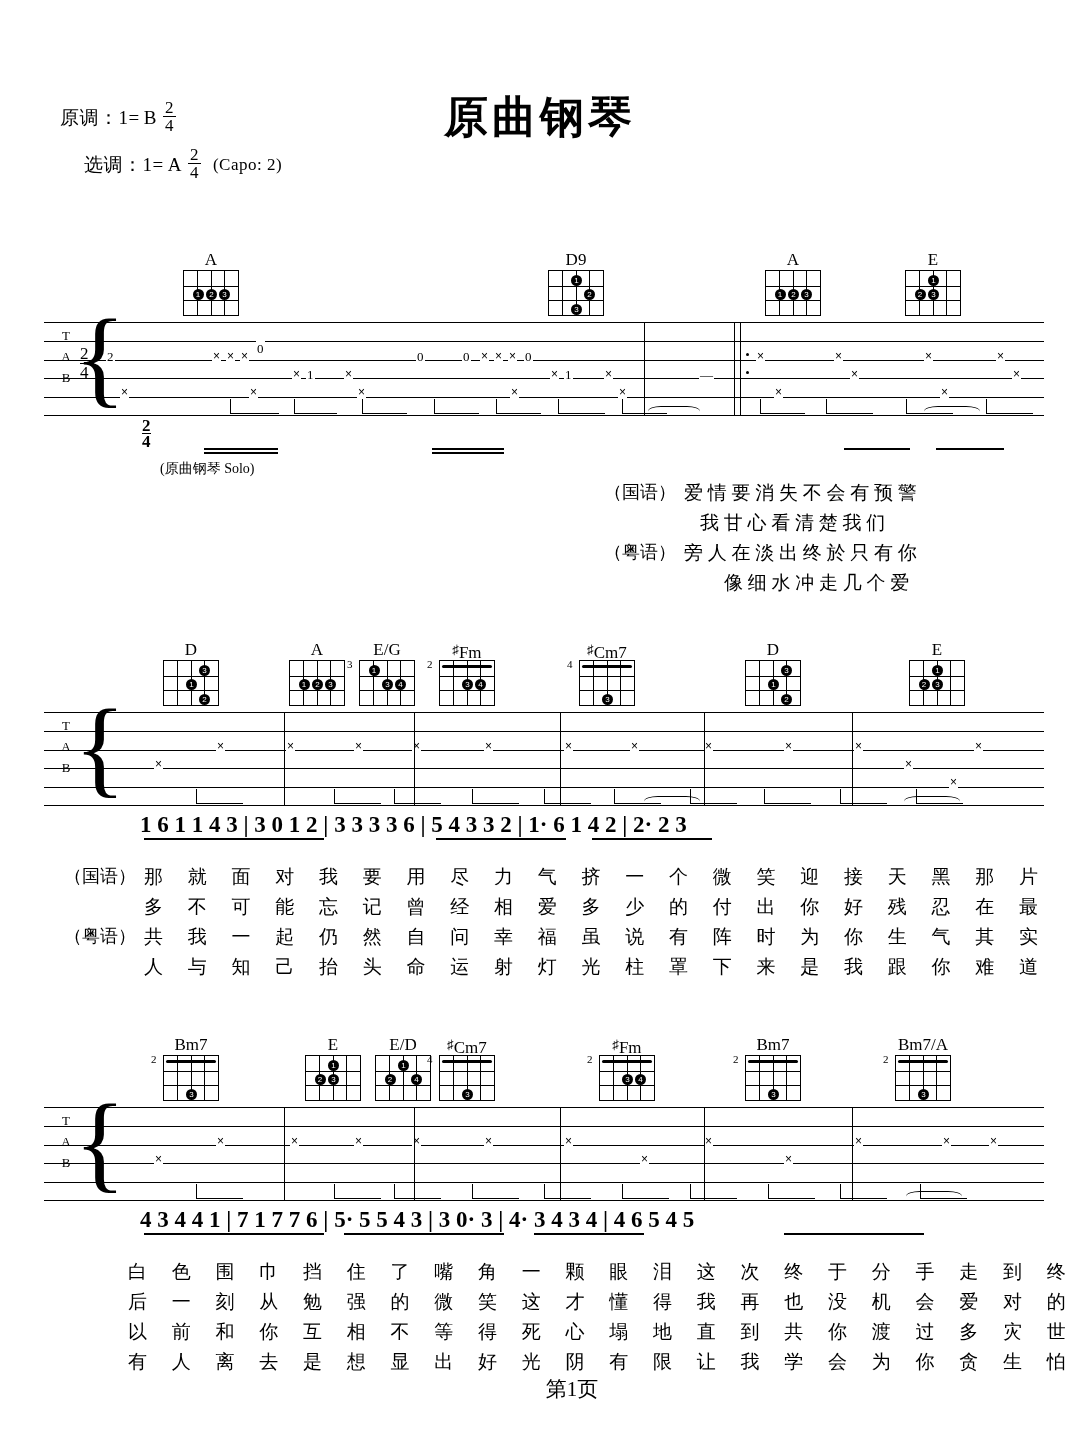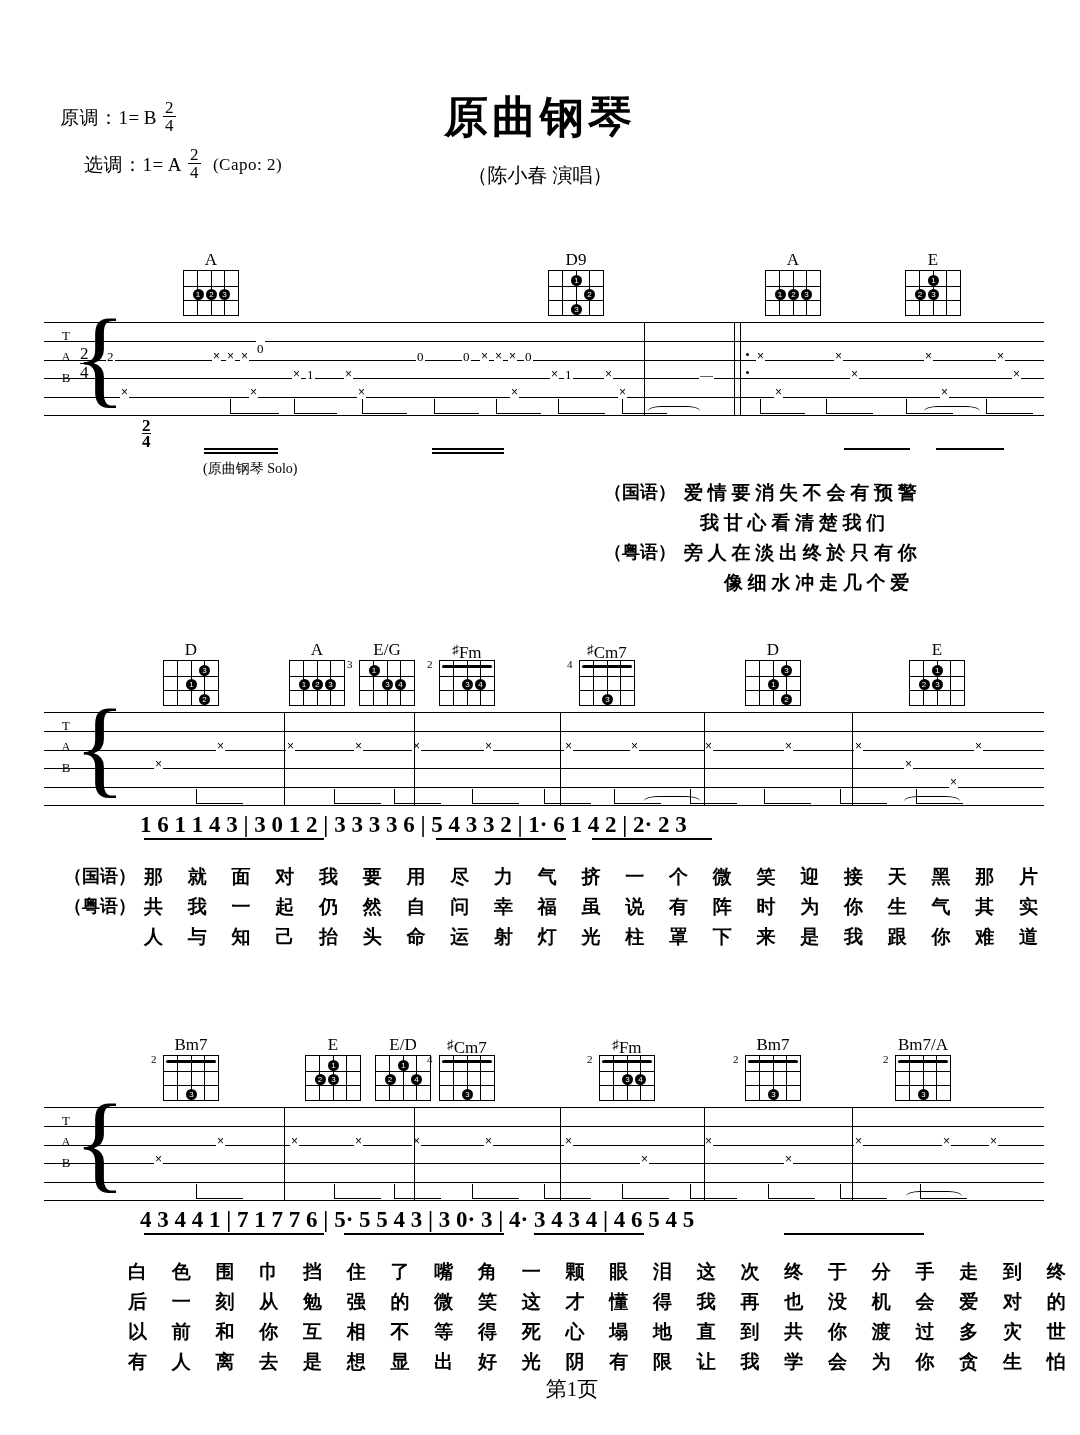--- a/index.html
+++ b/index.html
@@ -238,21 +238,20 @@
     border-top: 1.4px solid #000;
     border-radius: 50%/100%;
     height: 10px;
   }
 
   
   .lyrics {
     position: relative;
     margin: 4px 36px 0 44px;
     font-family: "Liberation Serif", serif;
-    font-weight: bold;
   }
   .lyline {
     position: relative;
     height: 30px;
     font-size: 19px;
     white-space: nowrap;
   }
   .lychar { position: absolute; }
   .lylabel {
     position: absolute;
@@ -291,21 +290,20 @@
       <span style="margin-left:4px;">A</span>
       <span class="frac">
         <span class="num">2</span>
         <span class="den">4</span>
       </span>
       <span class="capo">(Capo: 2)</span>
     </div>
   </div>
 
   <div class="title">原曲钢琴</div>
-  <div class="singer">（陈小春 演唱）</div>
 
   <div class="system sys1">
 
     <div class="chords">
 
       <div class="chord" style="left:180px;">
         <div class="cname">A</div>
         <div class="grid">
           <i class="v v1"></i>
             <i class="v v2"></i>
@@ -432,21 +430,21 @@
       </div>
       <div class="ubar" style="left:160px;top:26px;width:74px;"></div>
       <div class="ubar" style="left:160px;top:30px;width:74px;"></div>
       <div class="ubar" style="left:388px;top:26px;width:72px;"></div>
       <div class="ubar" style="left:388px;top:30px;width:72px;"></div>
       <div class="ubar" style="left:800px;top:26px;width:66px;"></div>
       <div class="ubar" style="left:892px;top:26px;width:68px;"></div>
       <div class="slur" style="left:604px;top:-16px;width:52px;"></div>
       <div class="slur" style="left:880px;top:-16px;width:56px;"></div>
     </div>
-    <div class="solo-note" style="left:160px;top:210px;margin-left:43px;">(原曲钢琴 Solo)</div>
+    <div class="solo-note" style="left:160px;top:210px;">(原曲钢琴 Solo)</div>
 
     <div class="lyrics" style="margin-top:22px;">
       <div class="lyline">
         <span class="lylabel" style="left:560px;">（国语）</span>
         <span class="lychar" style="left:640px;">爱 情 要 消 失 不 会 有 预 警</span>
       </div>
       <div class="lyline">
         <span class="lychar" style="left:656px;">我 甘 心 看 清 楚 我 们</span>
       </div>
       <div class="lyline">
@@ -607,20 +605,23 @@
       <div class="slur" style="left:600px;top:-16px;width:56px;"></div>
       <div class="slur" style="left:860px;top:-16px;width:56px;"></div>
     </div>
 
     <div class="lyrics" style="margin-top:16px;">
       <div class="lyline">
         <span class="lylabel" style="left:20px;">（国语）</span>
         <span class="lychar" style="left:100px;letter-spacing:10px;">那 就 面 对 我 要 用 尽 力 气 挤 一 个 微 笑 迎 接 天 黑 那 片</span>
       </div>
       <div class="lyline">
+        <span class="lychar" style="left:100px;letter-spacing:10px;">多 不 可 能 忘 记 曾 经 相 爱 多 少 的 付 出 你 好 残 忍 在 最</span>
+      </div>
+      <div class="lyline">
         <span class="lylabel" style="left:20px;">（粤语）</span>
         <span class="lychar" style="left:100px;letter-spacing:10px;">共 我 一 起 仍 然 自 问 幸 福 虽 说 有 阵 时 为 你 生 气 其 实</span>
       </div>
       <div class="lyline">
         <span class="lychar" style="left:100px;letter-spacing:10px;">人 与 知 己 抬 头 命 运 射 灯 光 柱 罩 下 来 是 我 跟 你 难 道</span>
       </div>
     </div>
   </div>
 
   <div class="system sys3">

